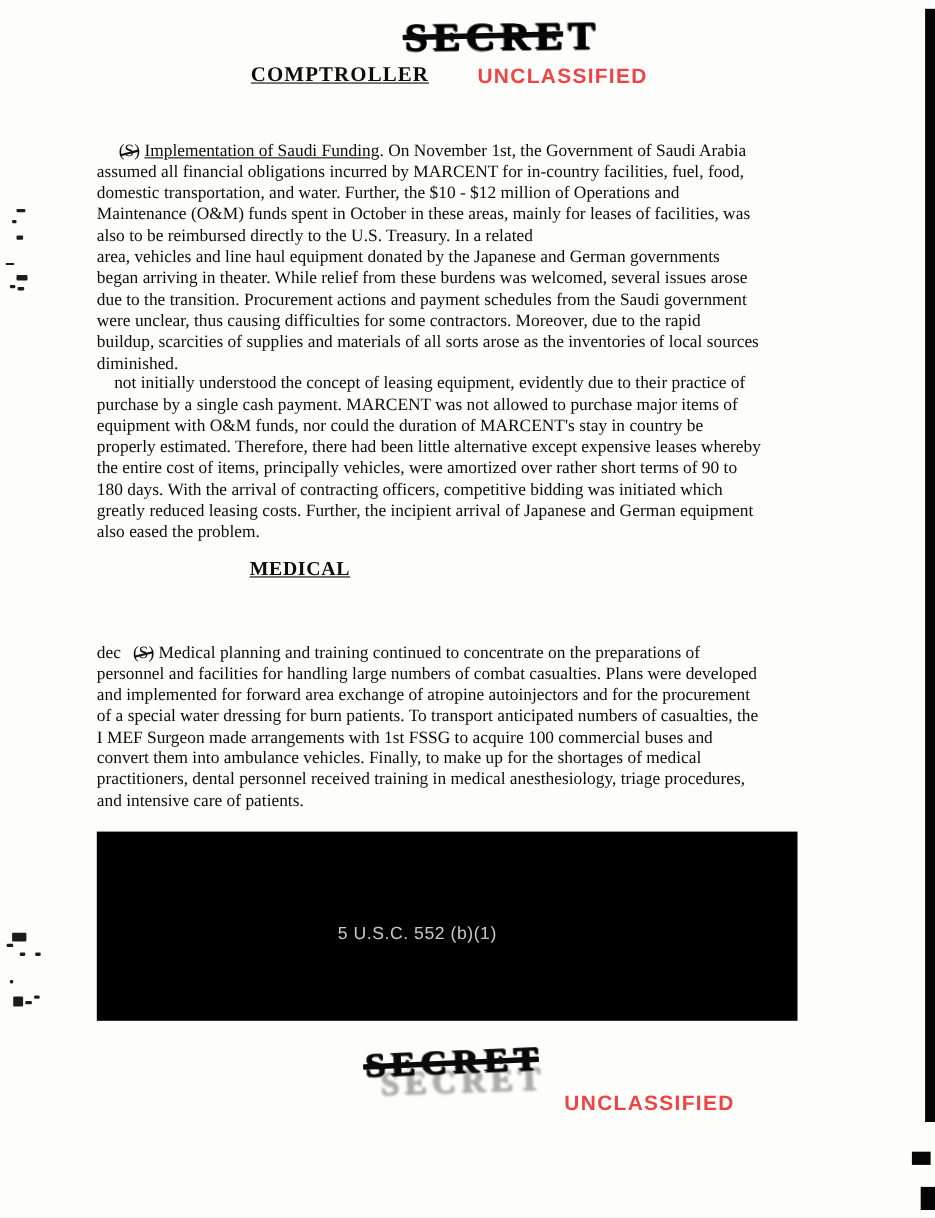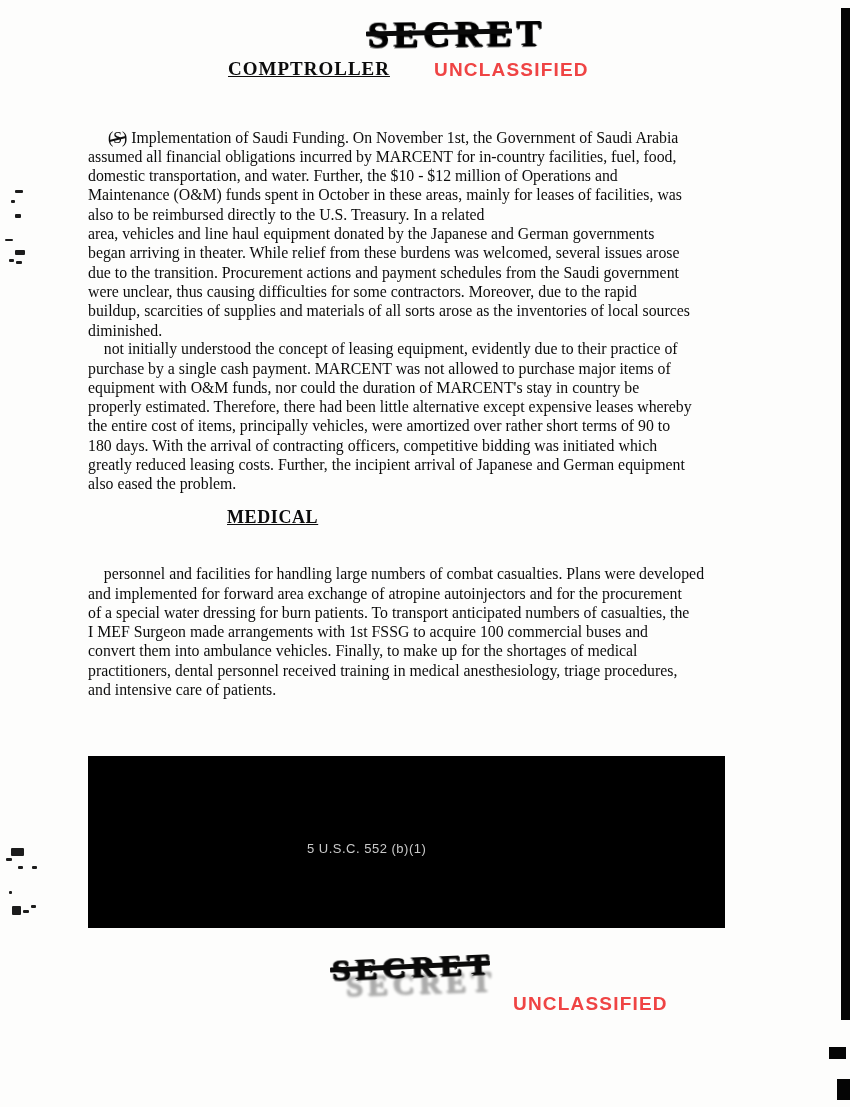--- a/index.html
+++ b/index.html
@@ -43,40 +43,40 @@
   .banner-top{left:434px;top:59px;}
   .banner-bottom{left:513px;top:993px;}
   
   .para{
     position:absolute;left:88px;width:690px;
     font-size:15.8px;line-height:19.3px;
     white-space:pre;
   }
   .para .line1{display:block;padding-left:20px;white-space:pre;}
   .para.no-indent .line1{padding-left:0;}
-  .lead{}
+  .lead{text-decoration:underline;}
   .cls{position:relative;display:inline-block;}
   .cls::after{
     content:"";position:absolute;left:1px;right:1px;top:52%;height:1.6px;
     background:#101010;transform:rotate(-14deg);
   }
   .margin-note{display:inline-block;margin-right:11px;}
   .section-heading{
     position:absolute;
     font-size:18px;font-weight:bold;letter-spacing:.6px;
     text-decoration:underline;white-space:nowrap;
   }
   .heading-medical{left:227px;top:507px;}
   .heading-comm{left:143px;top:715px;}
   
   .redaction-box{position:absolute;left:88px;top:756px;width:637px;height:172px;background:#000;}
   .redaction-label{
     position:absolute;left:307px;top:841px;
     font-family:"Liberation Sans","DejaVu Sans",sans-serif;
-    font-size:13px;letter-spacing:.5px;color:#c9c9c9;
+    font-size:16px;letter-spacing:.5px;color:#c9c9c9;
   }
   
   .speck{position:absolute;background:#1c1c1c;border-radius:1px;}
   .edge-strip{position:absolute;left:841px;top:8px;width:9px;height:1012px;background:#050505;}
   .edge-mark{position:absolute;background:#050505;}
   .edge-mark-1{left:829px;top:1047px;width:17px;height:12px;}
   .edge-mark-2{left:837px;top:1079px;width:13px;height:21px;}
 </style>
 </head>
 <body>
@@ -109,21 +109,21 @@
 properly estimated. Therefore, there had been little alternative except expensive leases whereby
 the entire cost of items, principally vehicles, were amortized over rather short terms of 90 to
 180 days. With the arrival of contracting officers, competitive bidding was initiated which
 greatly reduced leasing costs. Further, the incipient arrival of Japanese and German equipment
 also eased the problem.</span>
   </div>
 
   <div class="section-heading heading-medical">MEDICAL</div>
 
   <div class="para no-indent" style="top:545px;">
-    <span>personnel and facilities for handling large numbers of combat casualties. Plans were developed
+    <span class="line1"><span class="margin-note">dec</span><span class="cls">(S)</span><span> Medical planning and training continued to concentrate on the preparations of</span></span><span>personnel and facilities for handling large numbers of combat casualties. Plans were developed
 and implemented for forward area exchange of atropine autoinjectors and for the procurement
 of a special water dressing for burn patients. To transport anticipated numbers of casualties, the
 I MEF Surgeon made arrangements with 1st FSSG to acquire 100 commercial buses and
 convert them into ambulance vehicles. Finally, to make up for the shortages of medical
 practitioners, dental personnel received training in medical anesthesiology, triage procedures,
 and intensive care of patients.</span>
   </div>
 
 
   <div class="redaction-box"></div>

